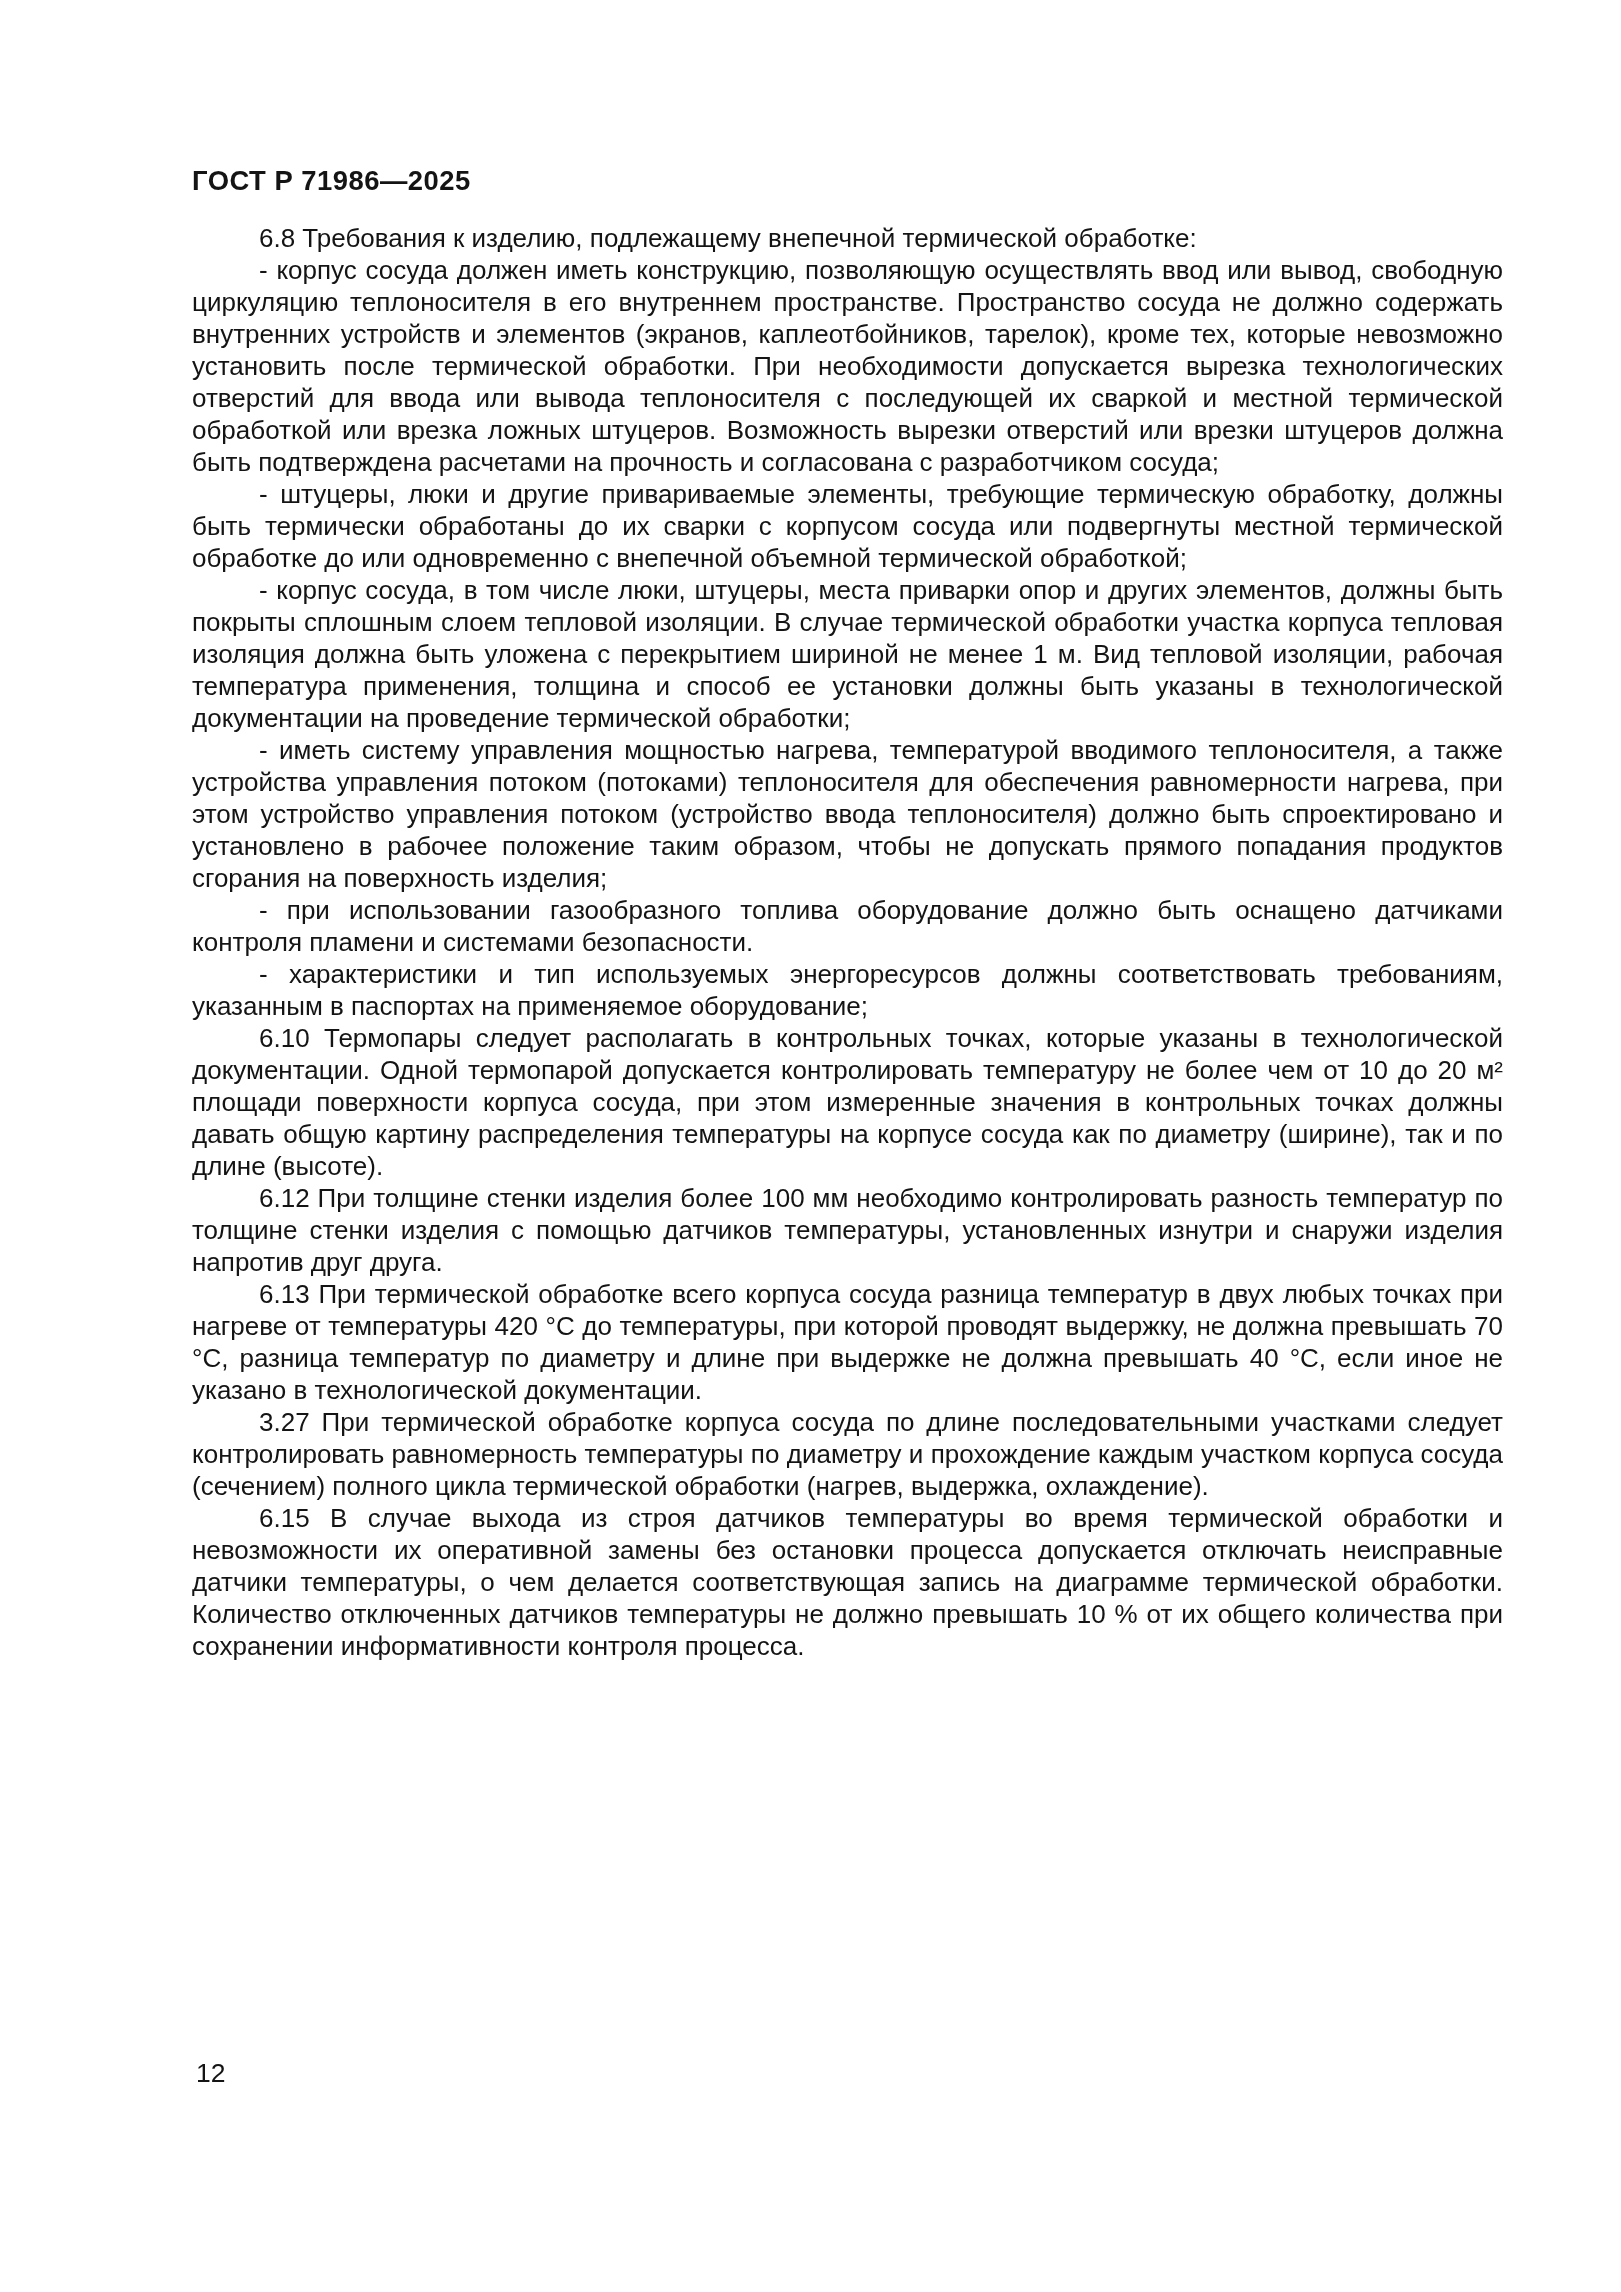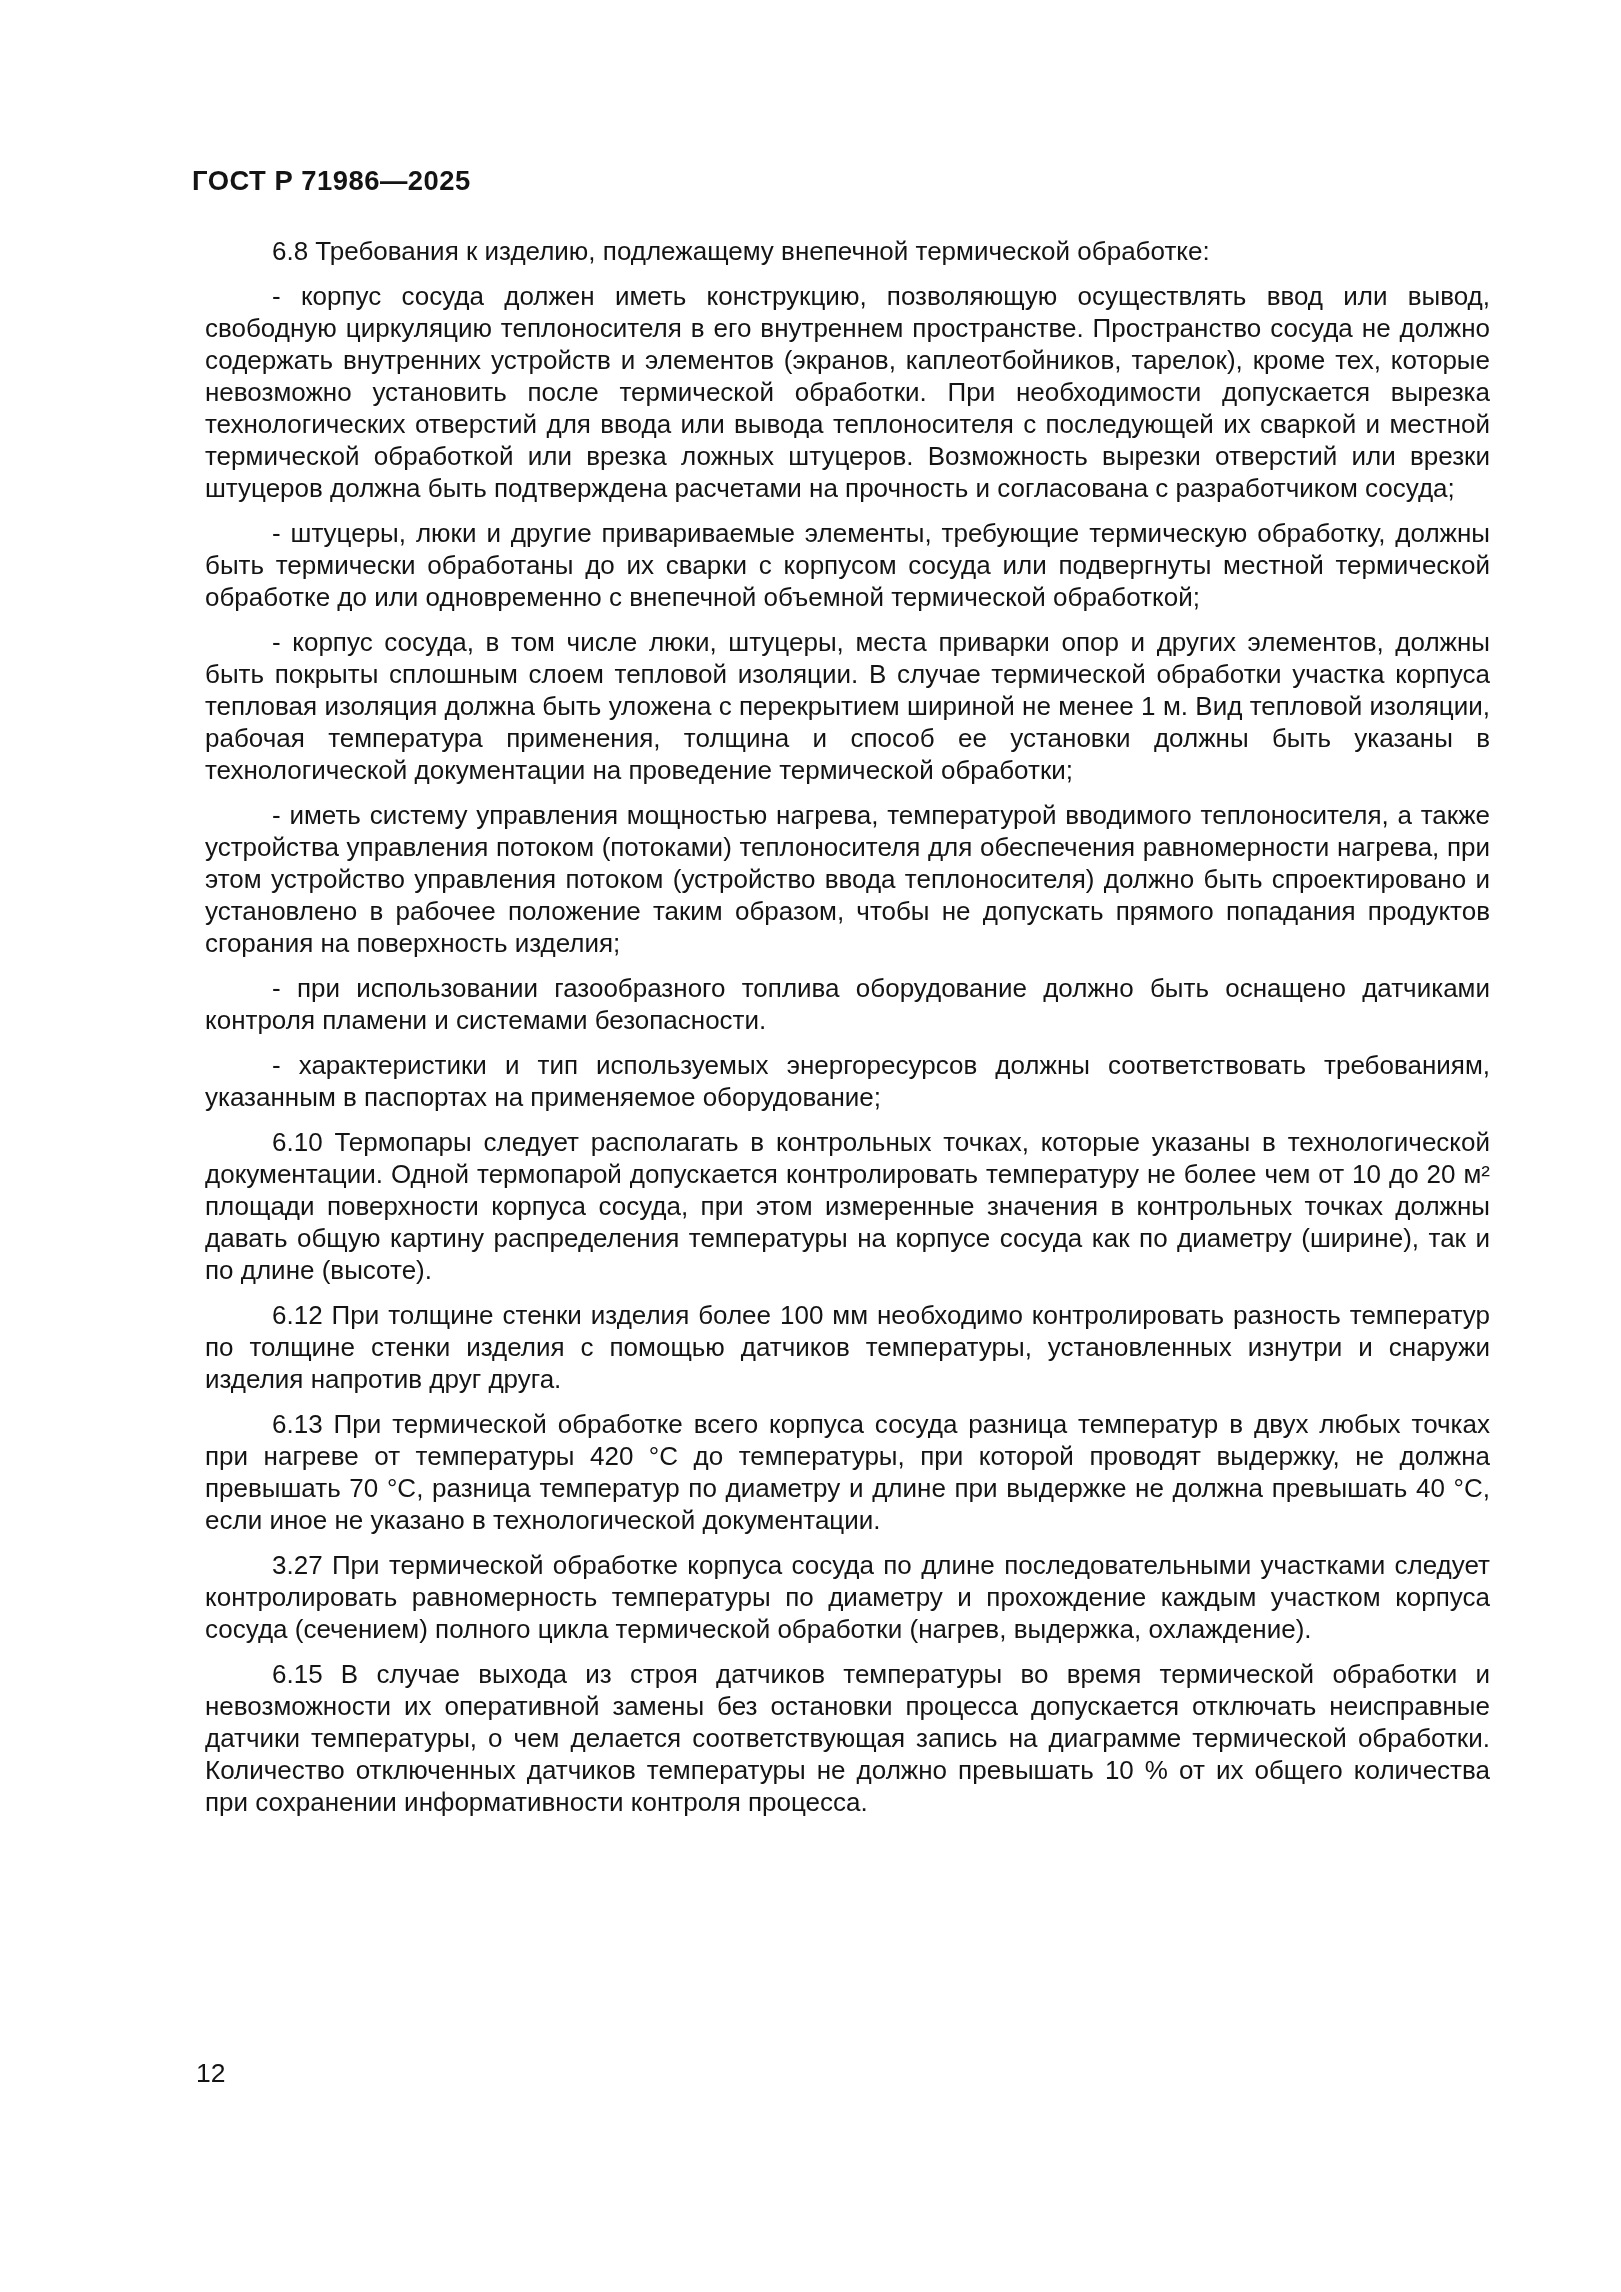--- a/index.html
+++ b/index.html
@@ -30,21 +30,21 @@
   .content {
     position: absolute;
     left: 192px;
     top: 222px;
     width: 1311px;
     font-size: 26px;
     line-height: 32px;
     text-align: justify;
   }
   .content p {
-    margin: 13px;
+    margin: 0;
     padding: 0;
     text-indent: 67px;
   }
   .page-number {
     position: absolute;
     left: 196px;
     top: 2058px;
     font-size: 26.5px;
   }
 </style>

